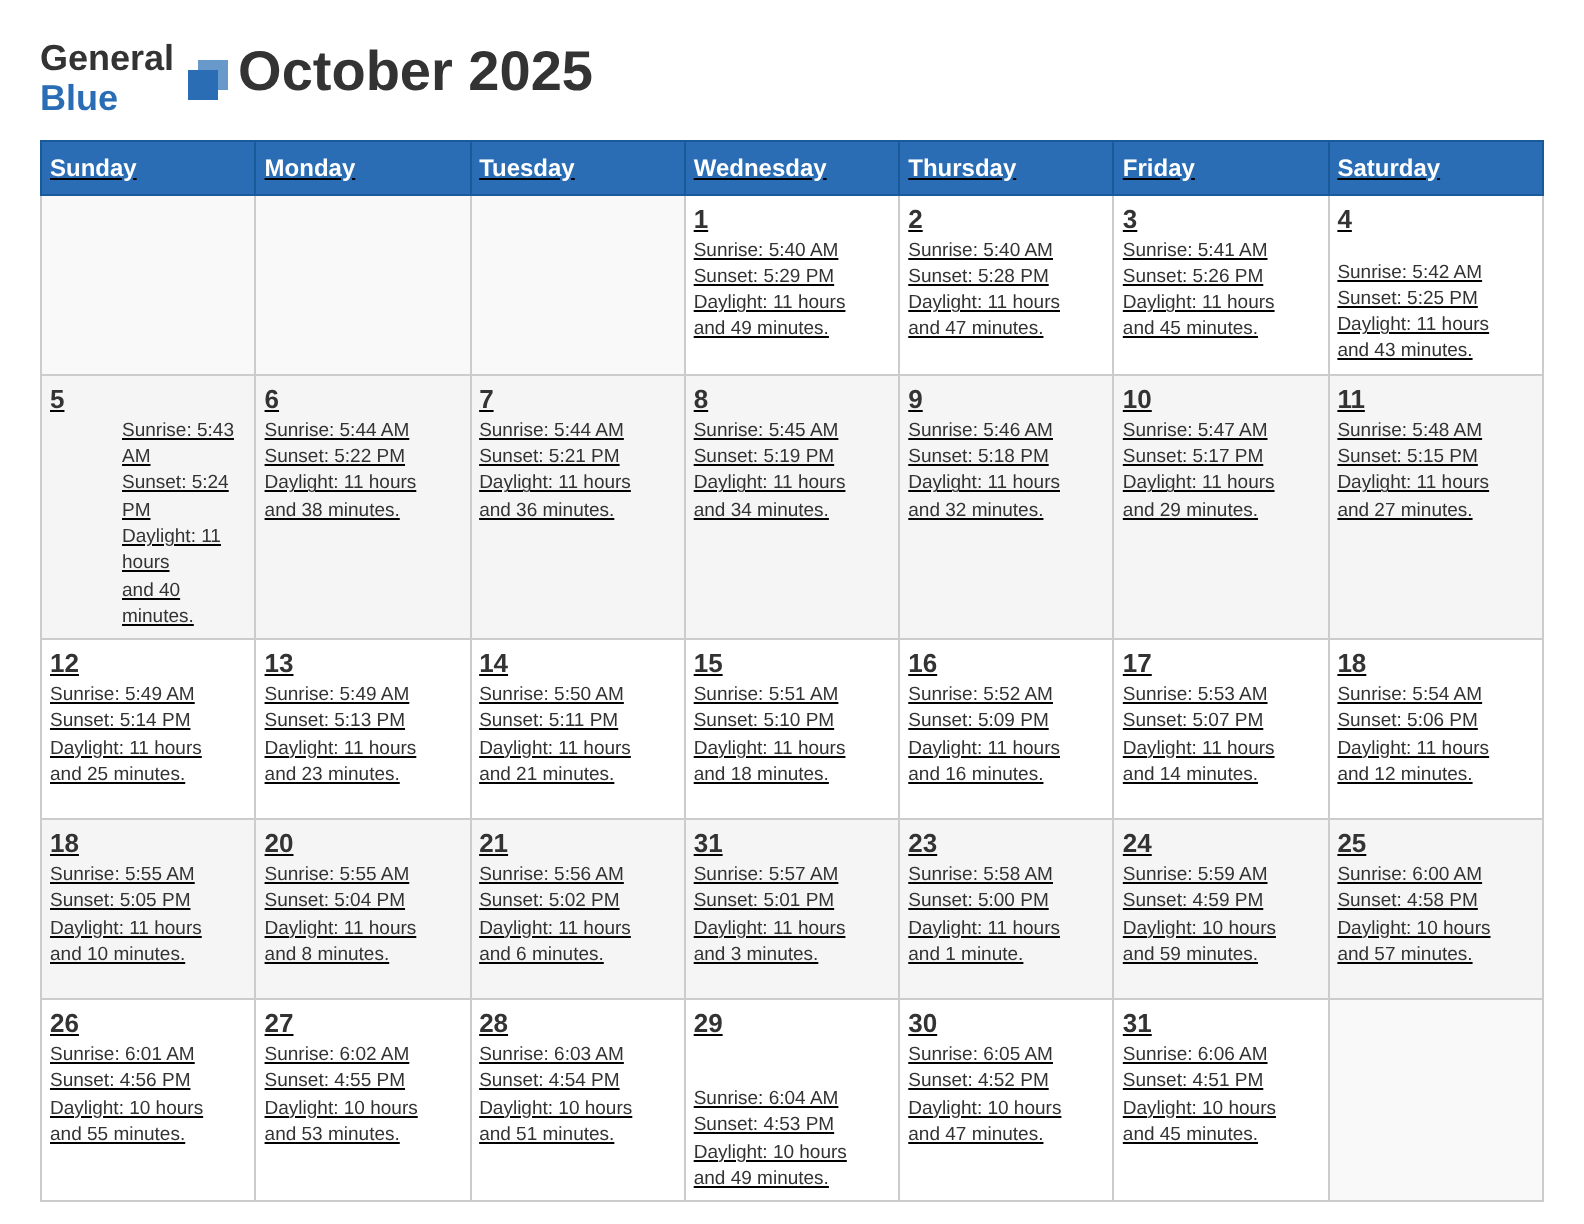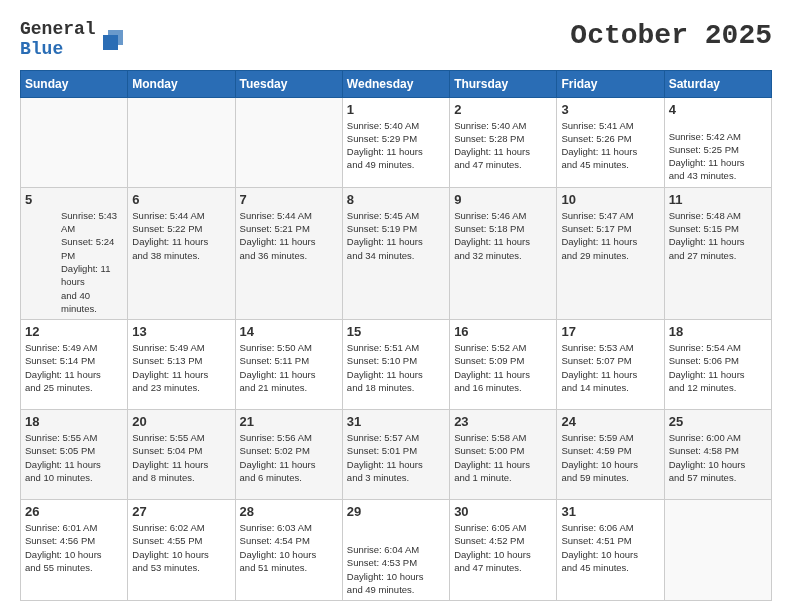--- a/index.html
+++ b/index.html
@@ -5,24 +5,23 @@
     * { box-sizing: border-box; margin: 0; padding: 0; }
     body {
       font-family: Arial, sans-serif;
       background: #fff;
       width: 792px;
       min-height: 612px;
       padding: 20px;
     }
     .header {
       display: flex;
-      justify-content: space-between;
+      justify-content: flex-start;
       align-items: flex-start;
       margin-bottom: 10px;
-      font-family: Liberation Mono, monospace;
     }
     .logo {
       display: flex;
       align-items: center;
     }
     .logo-text {
       display: flex;
       flex-direction: column;
       line-height: 1.1;
     }
@@ -50,20 +49,21 @@
       color: #333;
     }
     .location {
       font-size: 14px;
       color: #555;
     }
     table {
       width: 100%;
       border-collapse: collapse;
       table-layout: fixed;
+      text-decoration: underline;
     }
     thead th {
       background: #2a6db5;
       color: #fff;
       font-size: 12px;
       font-weight: bold;
       padding: 6px 4px;
       text-align: left;
       border: 1px solid #1a5a9a;
     }

